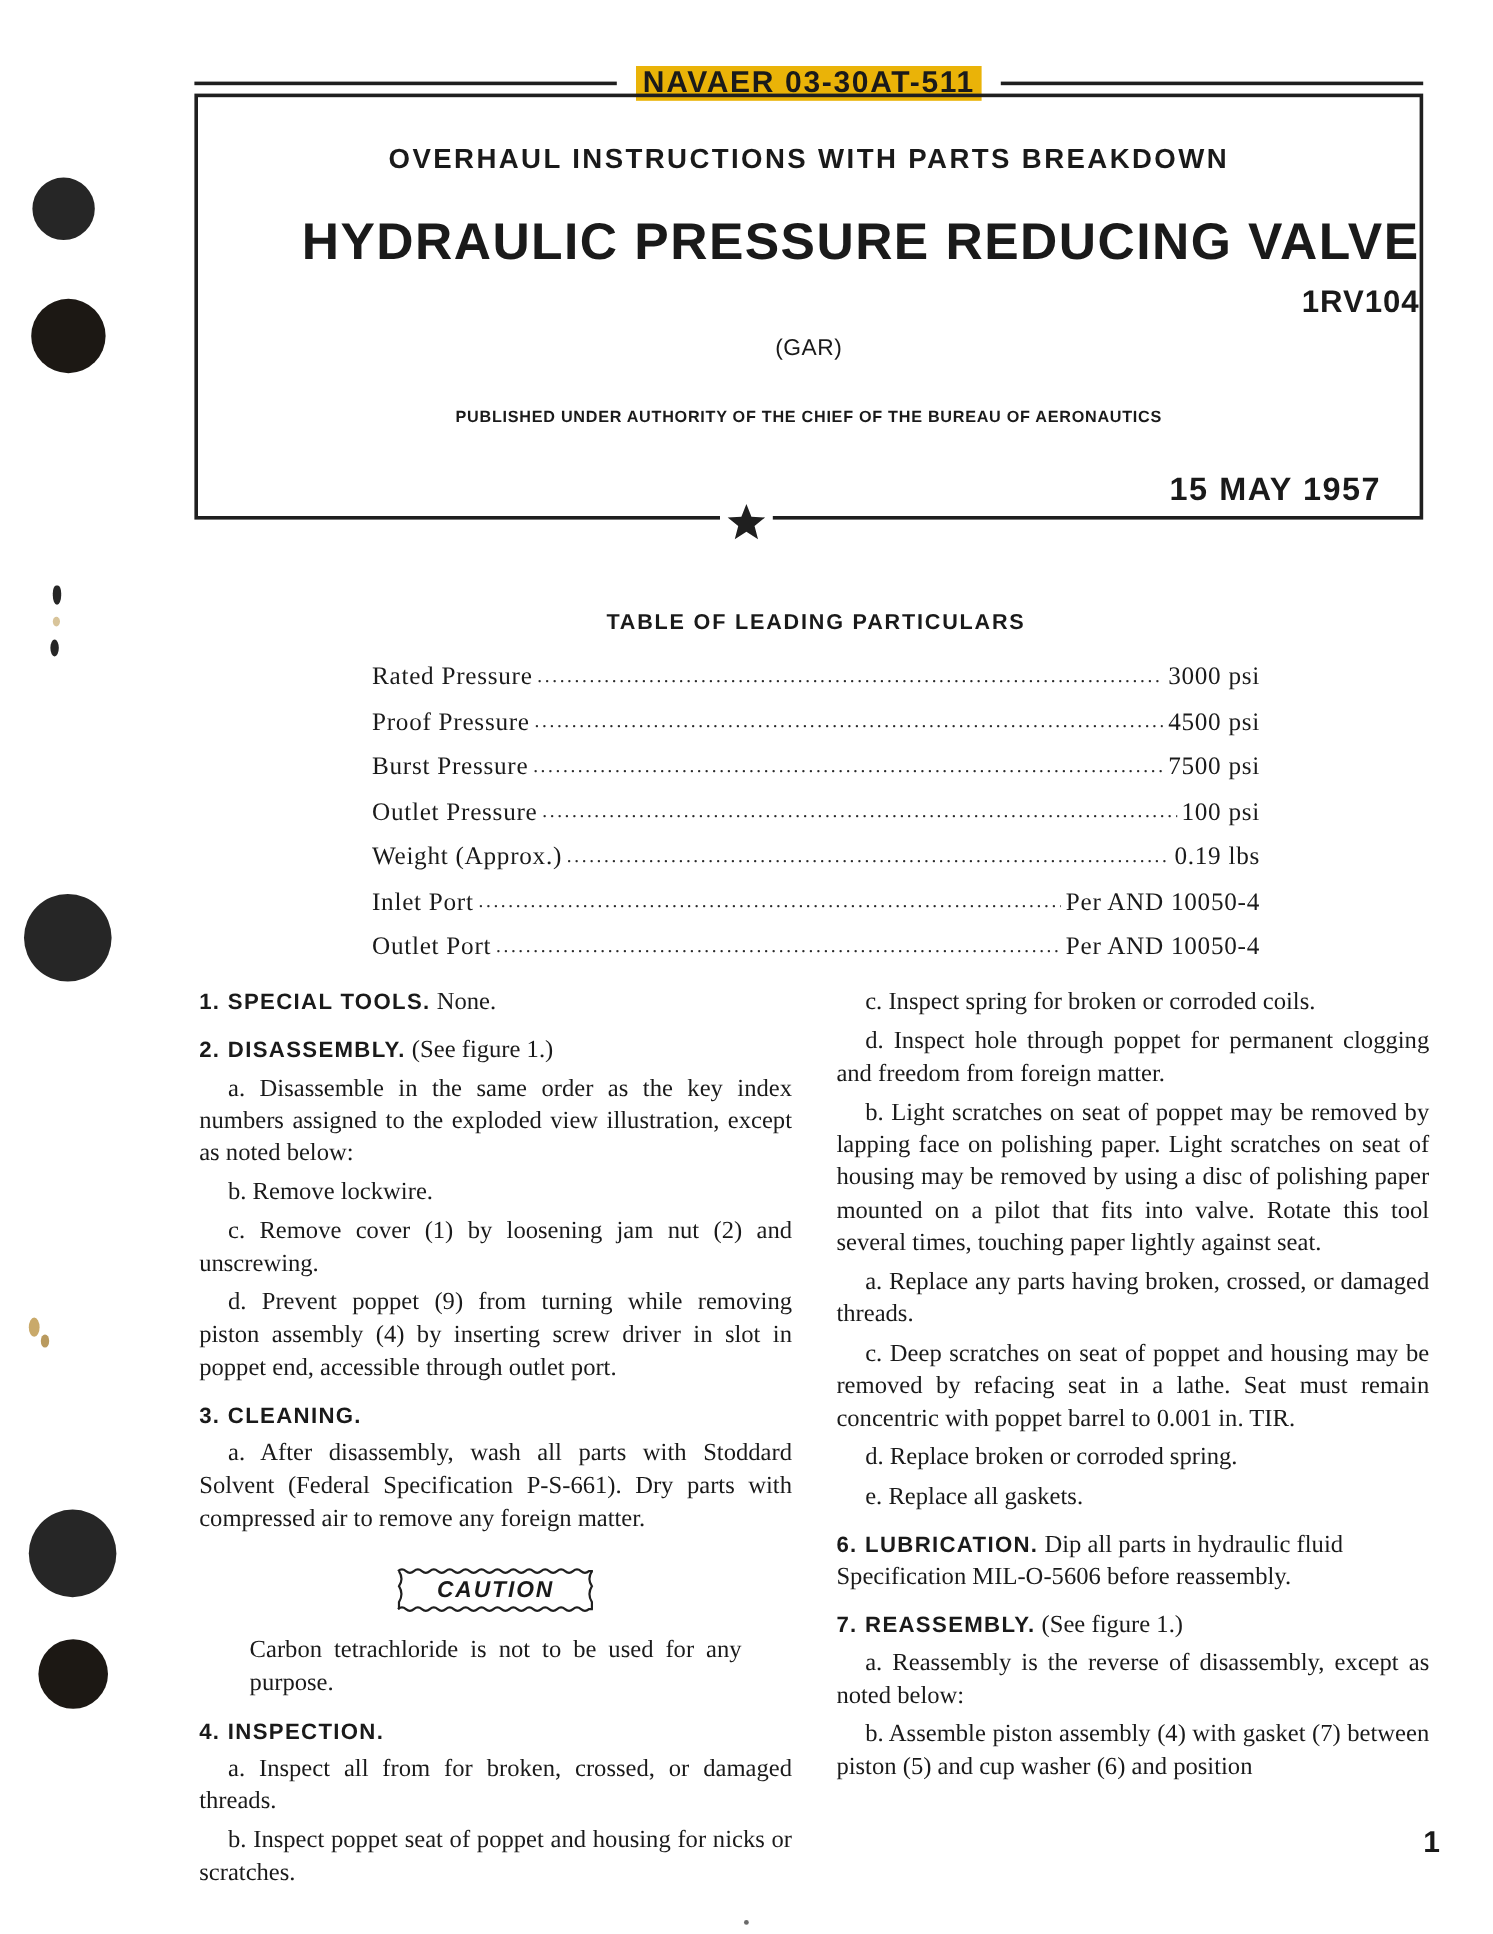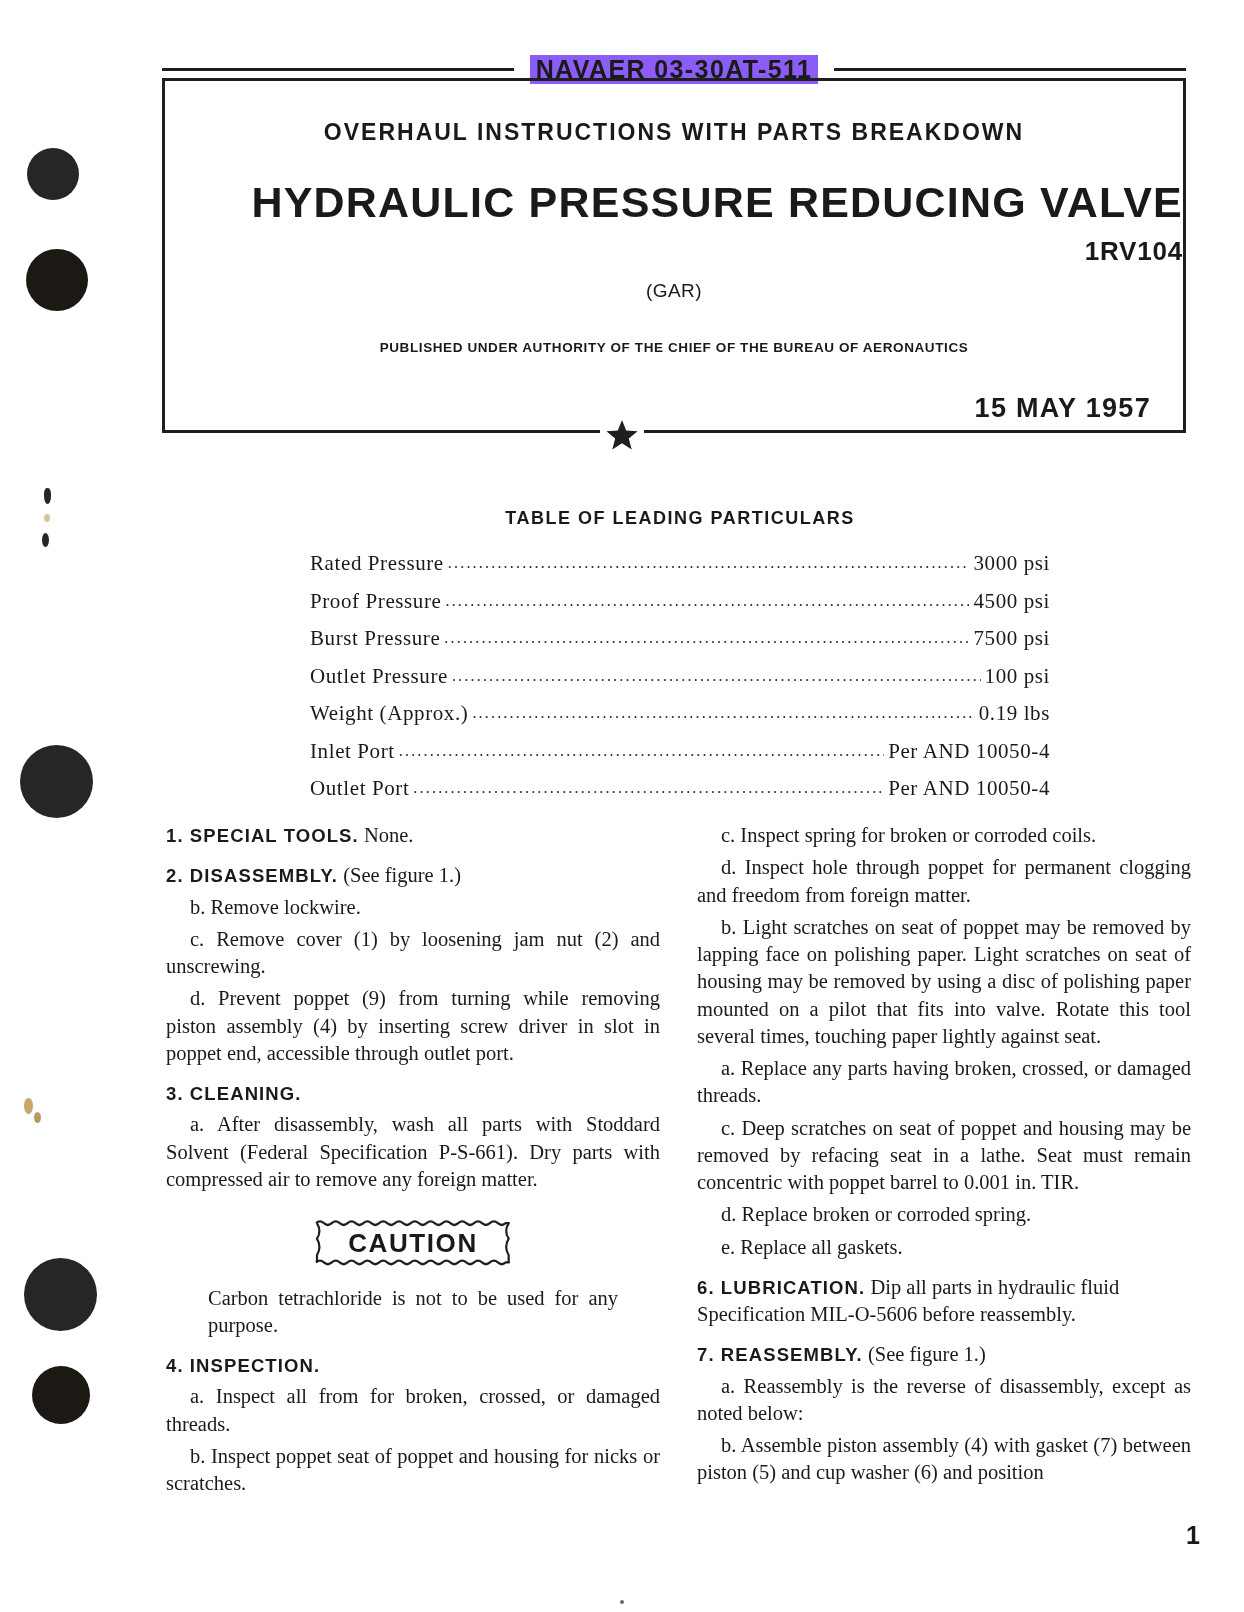--- a/index.html
+++ b/index.html
@@ -50,21 +50,21 @@
     height: 3px;
     background: #1f1f1f;
   }
   #doc-number {
     font-family: "Liberation Sans", "DejaVu Sans", sans-serif;
     font-weight: bold;
     font-size: 25px;
     letter-spacing: 1.4px;
     white-space: nowrap;
     padding: 0 6px;
-    background: #8b5cf6;
+    background: #eab308;
   }
 
   #subtitle {
     position: absolute;
     top: 38px;
     left: 0;
     width: 100%;
     text-align: center;
     font-family: "Liberation Sans", "DejaVu Sans", sans-serif;
     font-weight: bold;
@@ -217,23 +217,24 @@
   #caution-wrap {
     margin: 26px 0 18px 0;
     display: flex;
     justify-content: center;
   }
   #caution-box {
     position: relative;
     padding: 7px 34px 6px 34px;
     font-family: "Liberation Sans", "DejaVu Sans", sans-serif;
     font-weight: bold;
-    font-size: 26px;
+    font-size: 19px;
     letter-spacing: 1.6px;
     text-align: center;
+    font-style: italic;
   }
   #caution-box .wave {
     position: absolute;
     left: 0; top: 0;
     width: 100%; height: 100%;
     pointer-events: none;
   }
   #caution-label { position: relative; z-index: 2; }
   .caution-body {
     margin: 0 0 0 0;
@@ -342,20 +343,21 @@
 
   <div class="column" id="column-left">
 
     <p class="para section-head">
       <span class="head-label">1.  SPECIAL TOOLS.</span><span class="head-rest"> None.</span>
     </p>
 
     <p class="para section-head">
       <span class="head-label">2.  DISASSEMBLY.</span><span class="head-rest"> (See figure 1.)</span>
     </p>
+    <p class="para">a. Disassemble in the same order as the key index numbers assigned to the exploded view illustration, except as noted below:</p>
     <p class="para">b. Remove lockwire.</p>
     <p class="para">c. Remove cover (1) by loosening jam nut (2) and unscrewing.</p>
     <p class="para">d. Prevent poppet (9) from turning while removing piston assembly (4) by inserting screw driver in slot in poppet end, accessible through outlet port.</p>
 
     <p class="para section-head">
       <span class="head-label">3.  CLEANING.</span>
     </p>
     <p class="para">a. After disassembly, wash all parts with Stoddard Solvent (Federal Specification P-S-661). Dry parts with compressed air to remove any foreign matter.</p>
 
     <div id="caution-wrap">

